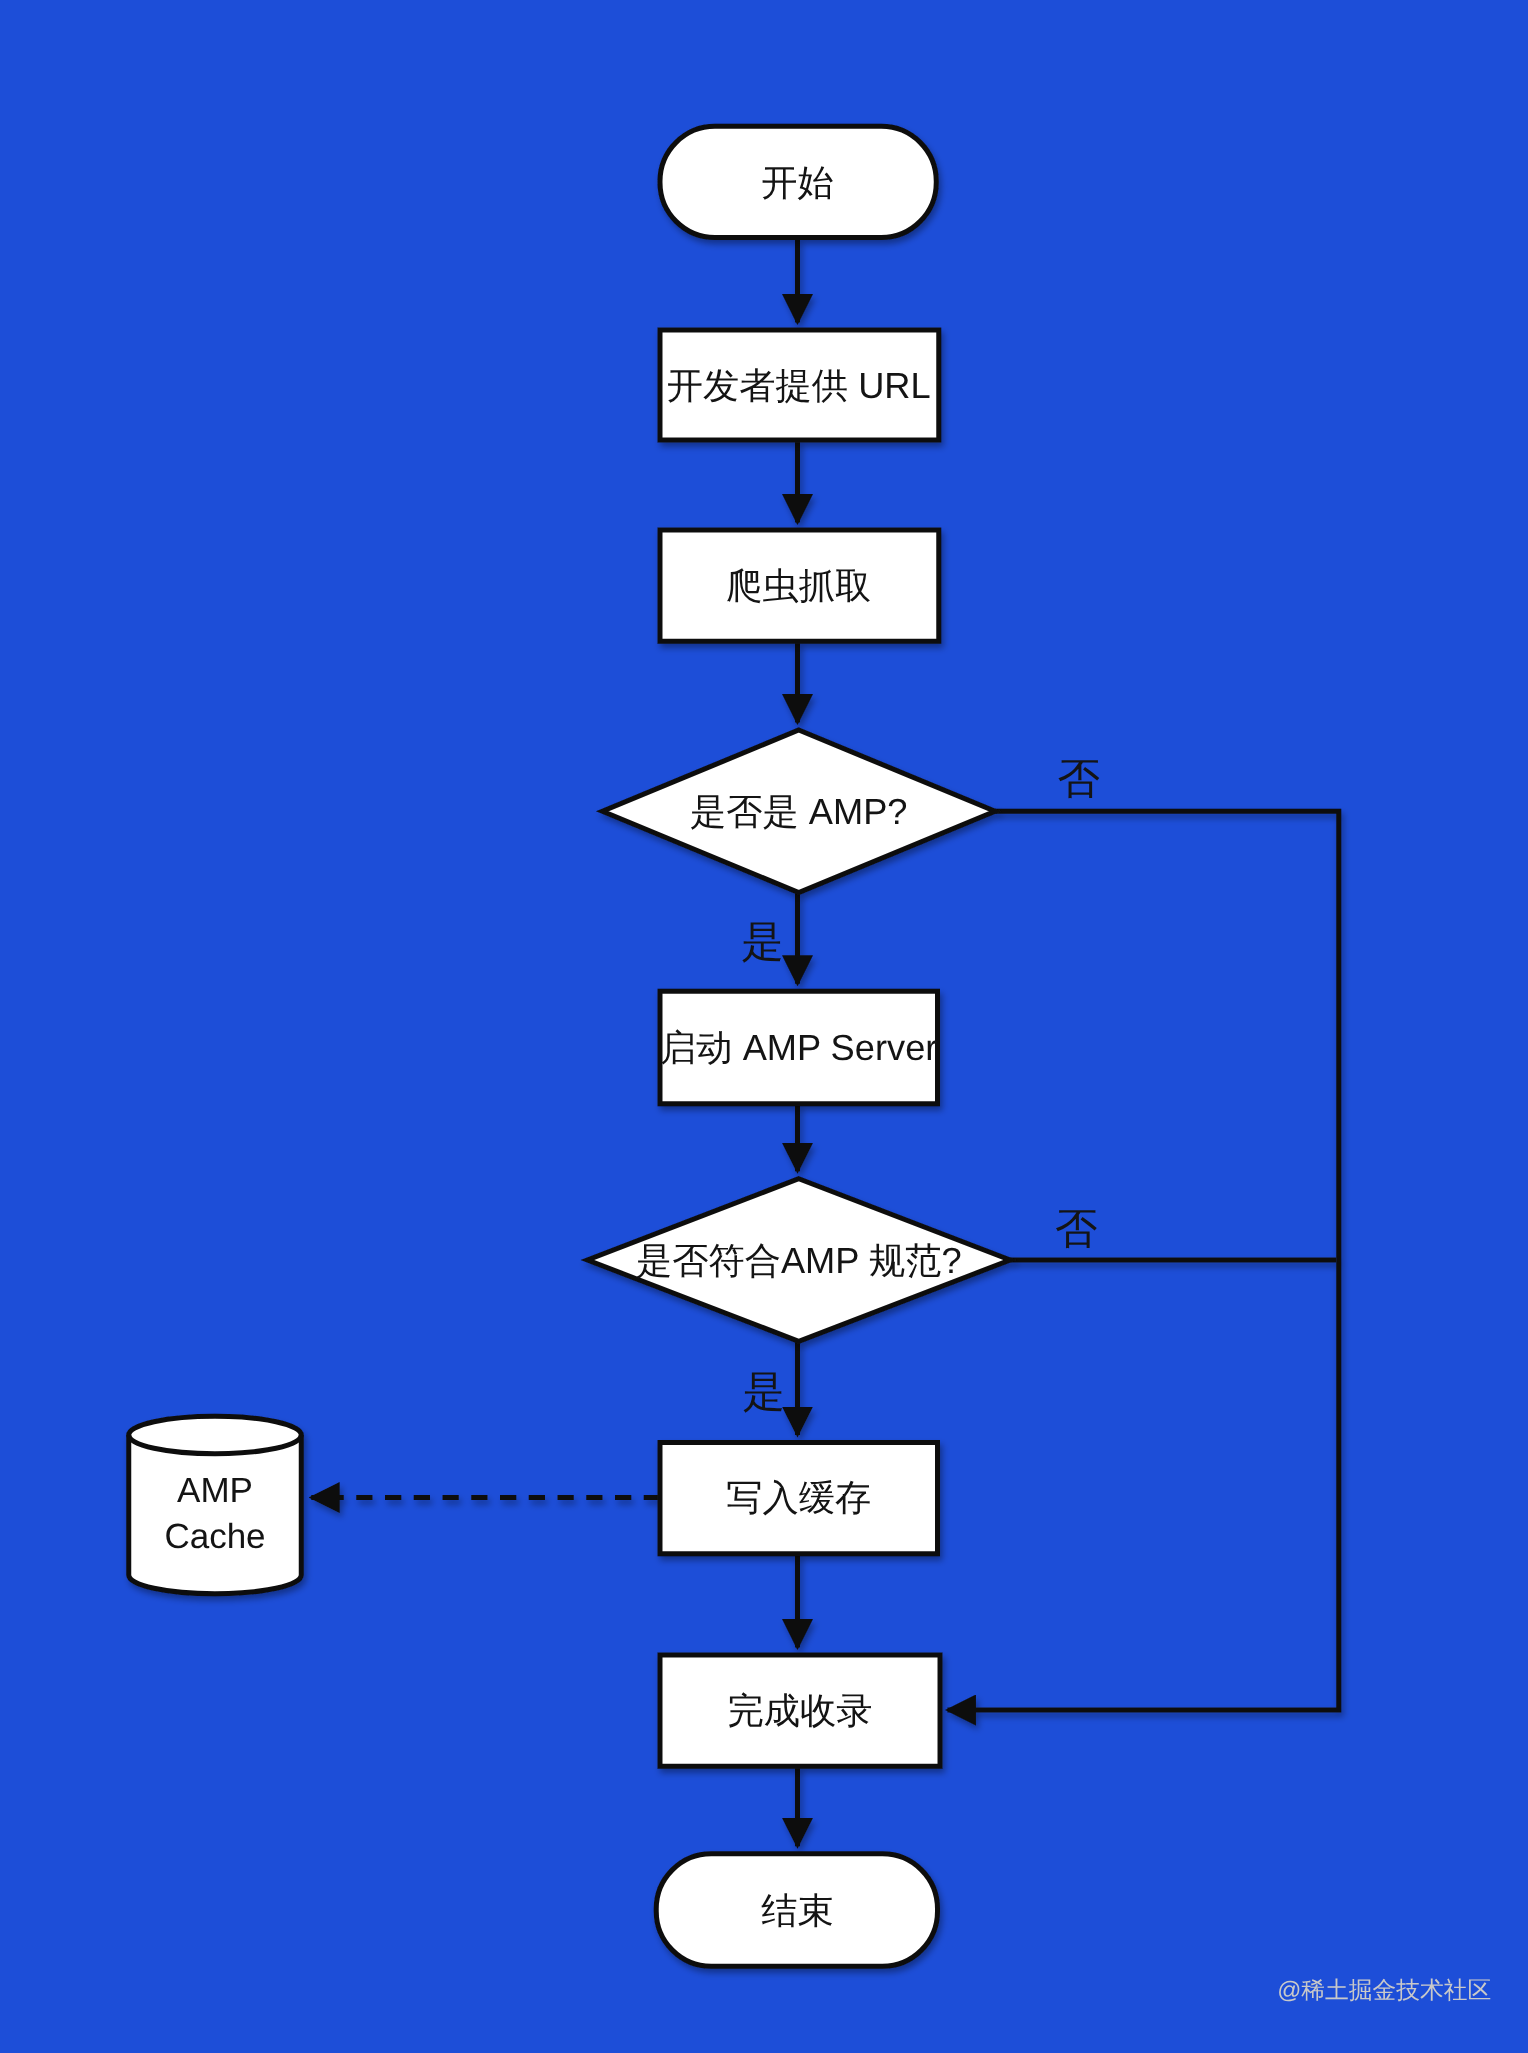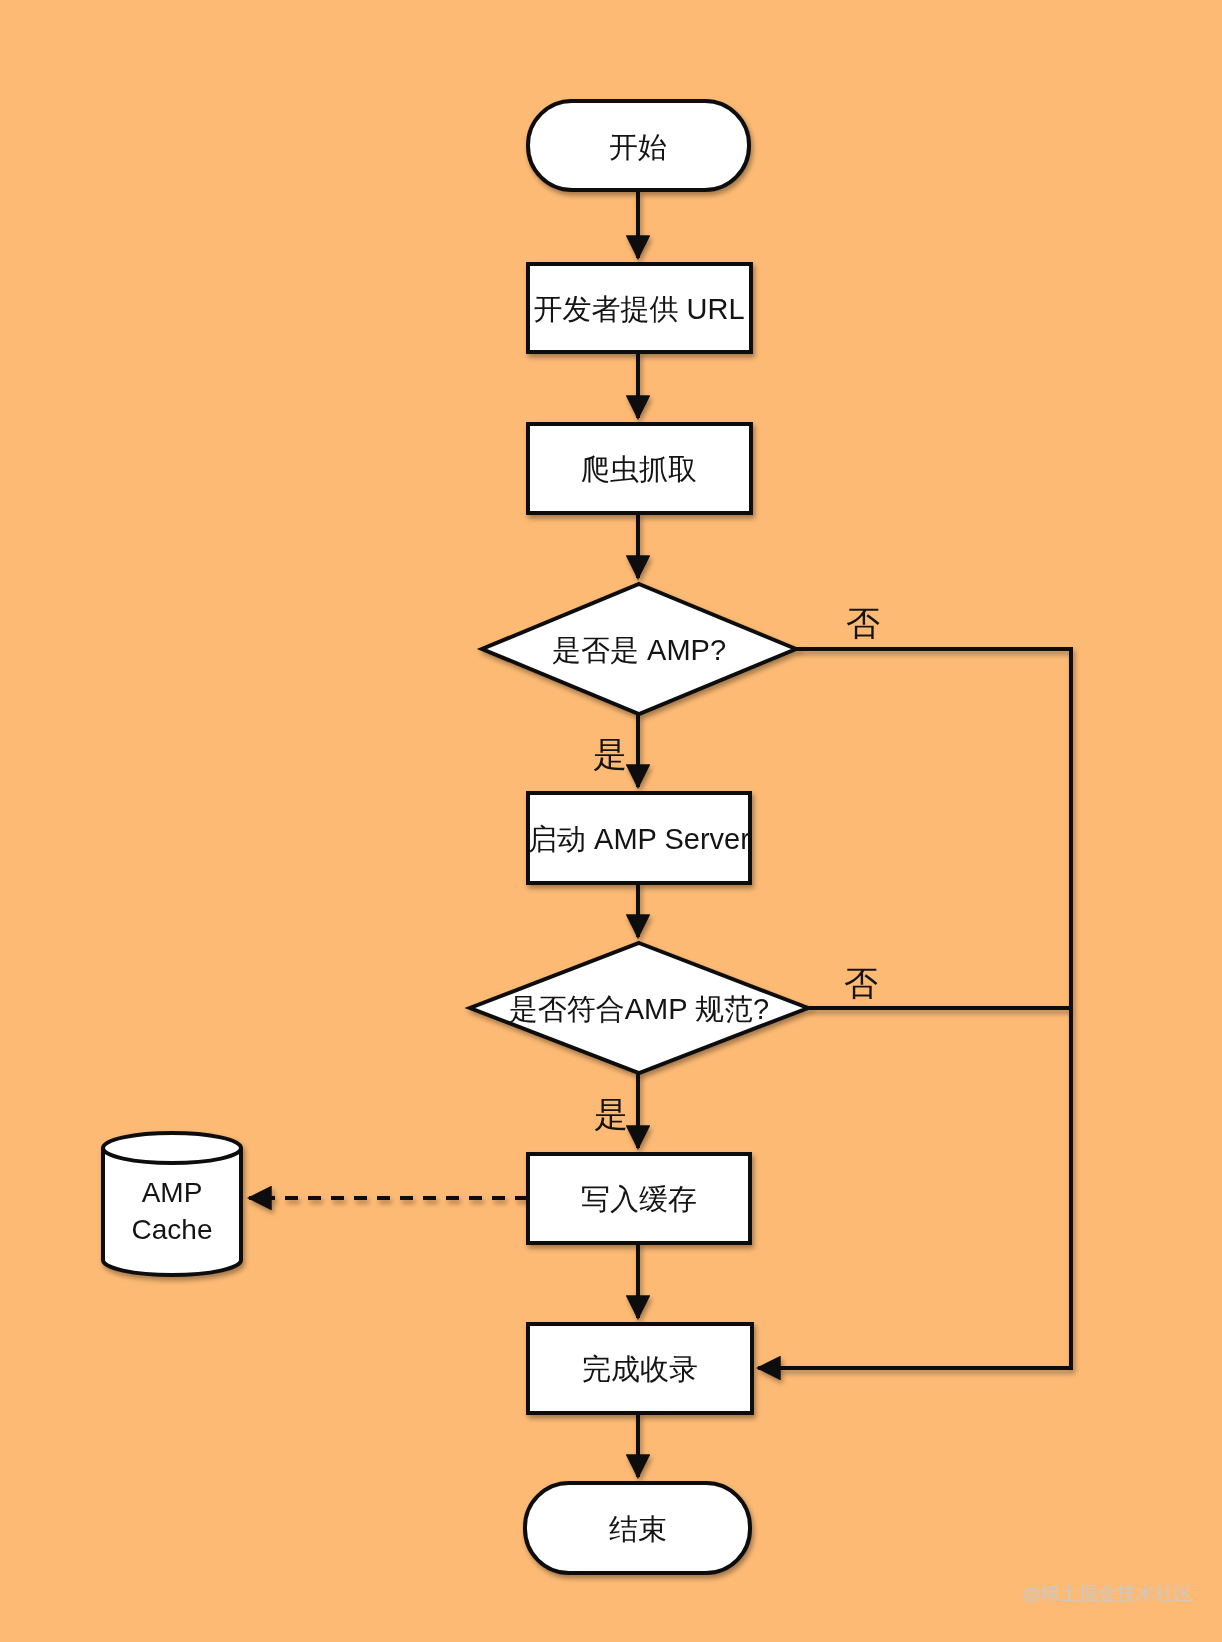--- a/index.html
+++ b/index.html
@@ -4,21 +4,21 @@
 <style>
   html, body {
     margin: 0;
     padding: 0;
     background: #ffffff;
   }
   .page {
     position: relative;
     width: 1222px;
     height: 1642px;
-    background: #fdba74;
+    background: #1d4ed8;
     font-family: "Liberation Sans", sans-serif;
     overflow: hidden;
   }
   svg.canvas {
     position: absolute;
     left: 0;
     top: 0;
   }
   text {
     fill: #141414;

